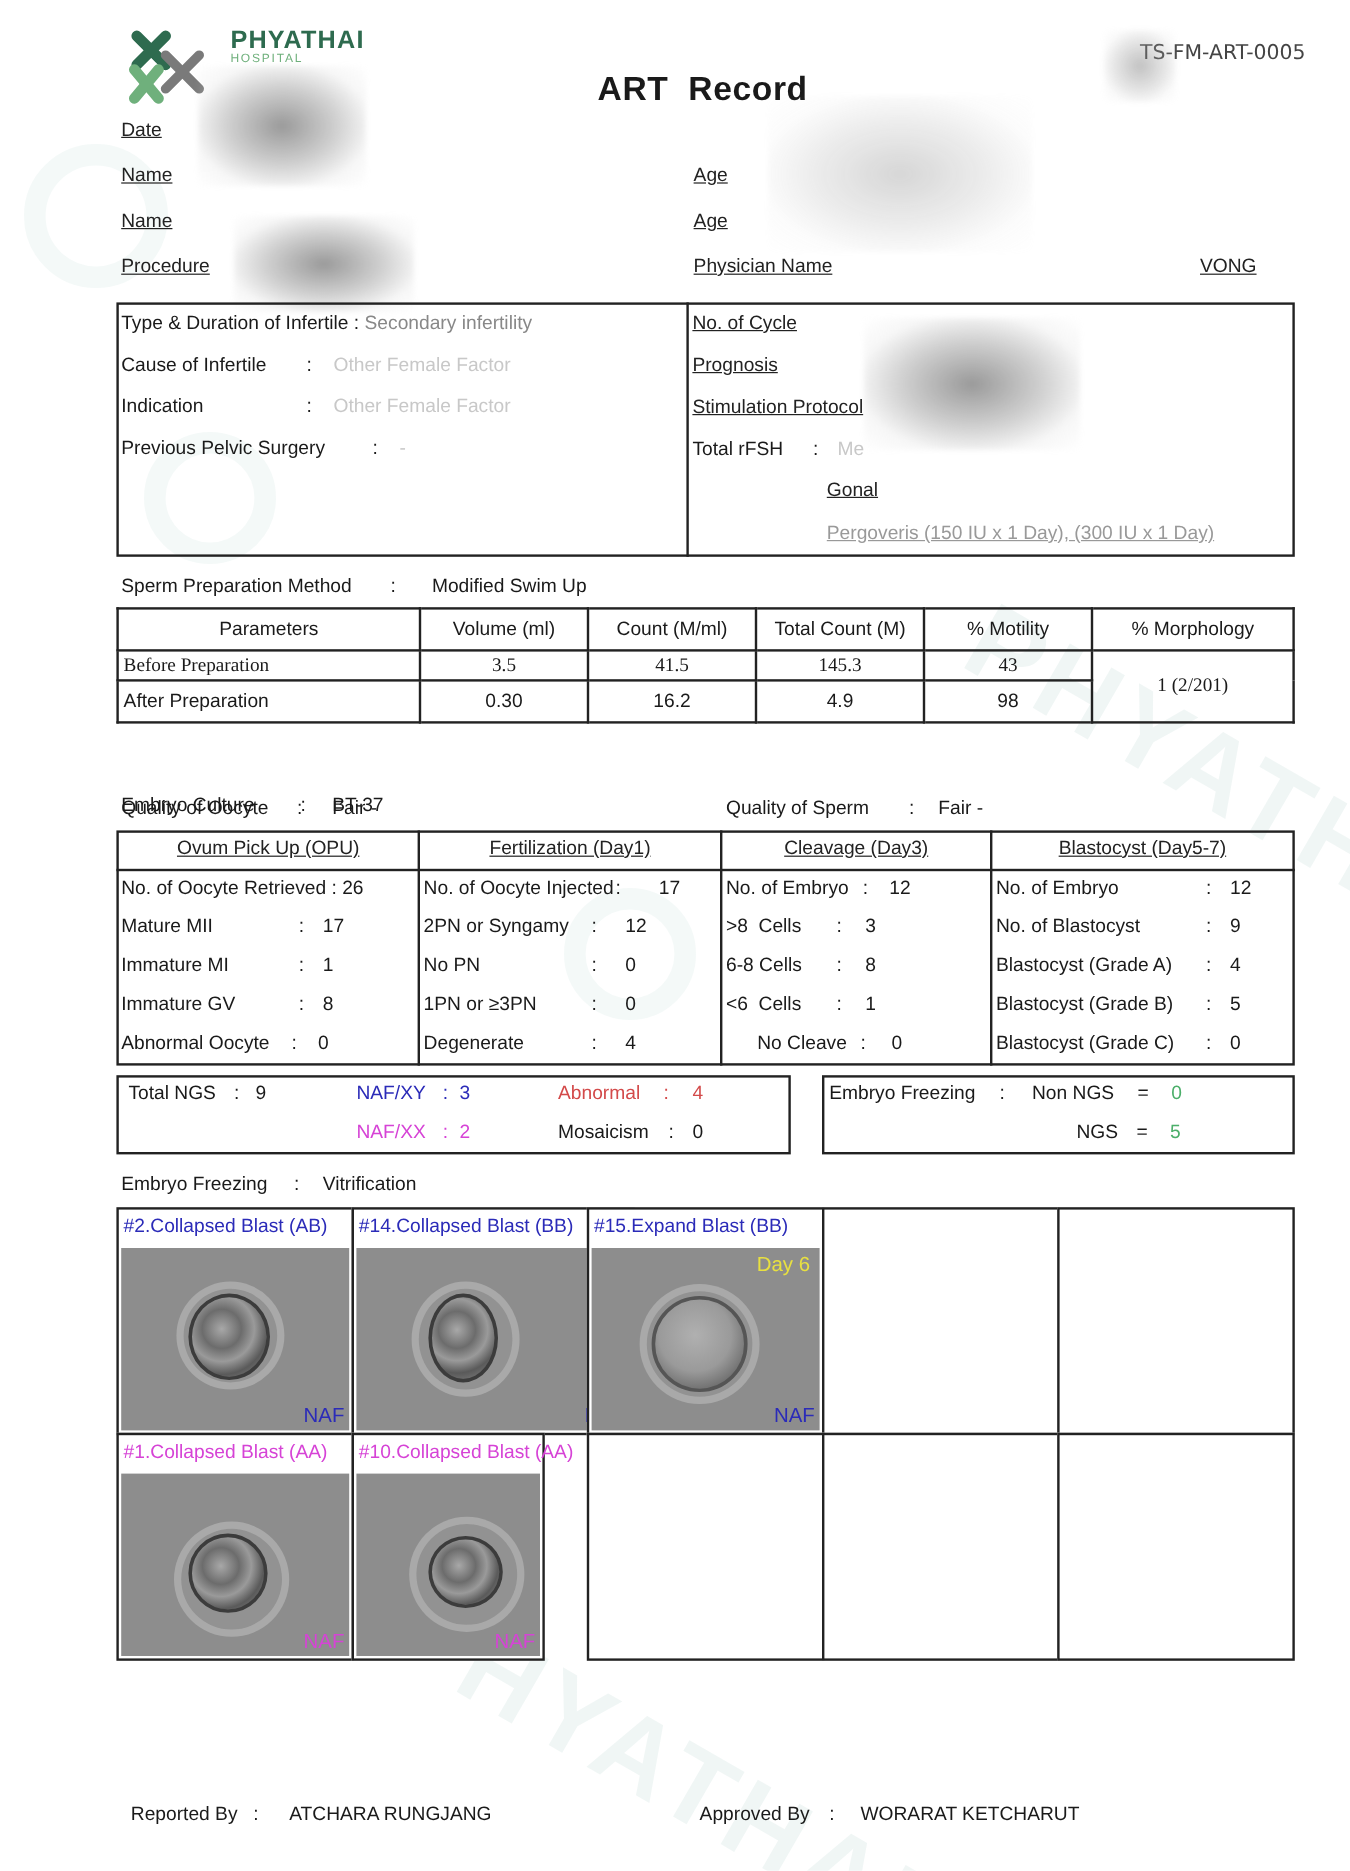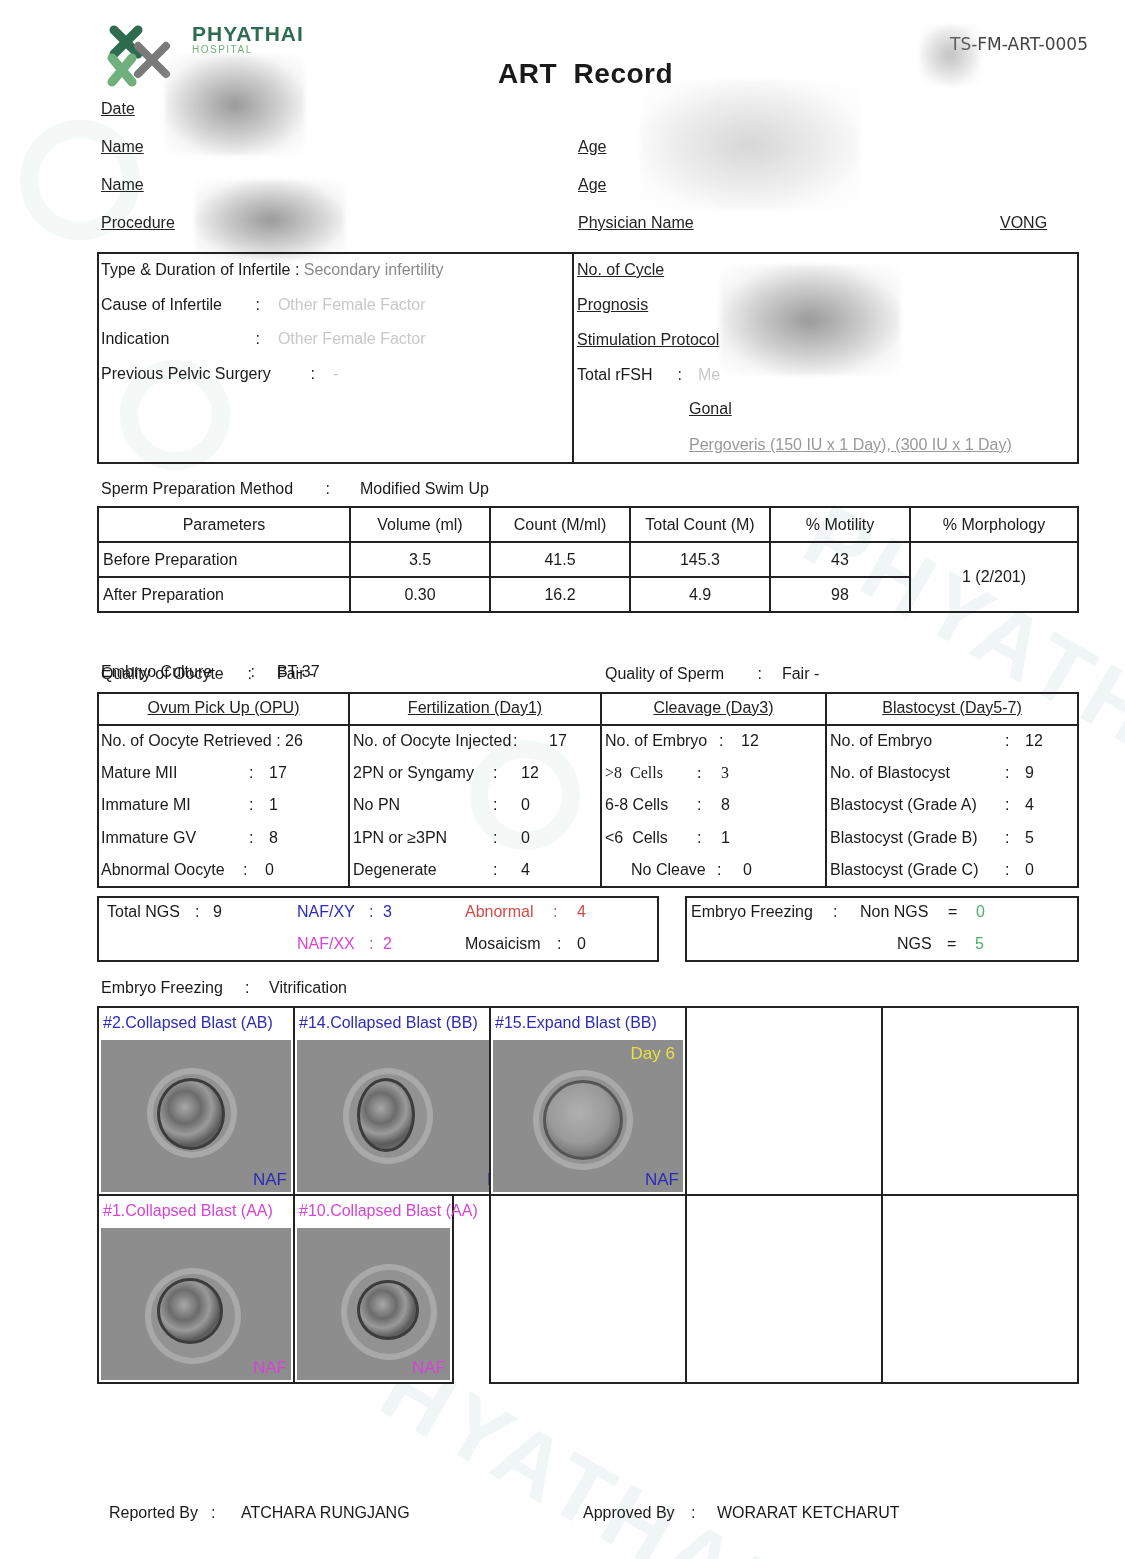--- a/index.html
+++ b/index.html
@@ -152,21 +152,21 @@
   <table class="grid" style="left:97px;top:506px;width:982px;">
     <tbody>
         <tr style="height:35px;">
       <th style="width:252px;">Parameters</th>
       <th style="width:140px;">Volume (ml)</th>
       <th style="width:140px;">Count (M/ml)</th>
       <th style="width:140px;">Total Count (M)</th>
       <th style="width:140px;">% Motility</th>
       <th>% Morphology</th>
     </tr>
-    <tr style="height:35px;">
+    <tr style="height:25px;font-family:Liberation Serif, serif;">
       <td>Before Preparation</td>
       <td class="c">3.5</td>
       <td class="c">41.5</td>
       <td class="c">145.3</td>
       <td class="c">43</td>
       <td class="c" rowspan="2">1 (2/201)</td>
     </tr>
     <tr style="height:35px;">
       <td>After Preparation</td>
       <td class="c">0.30</td>
@@ -232,21 +232,21 @@
   <div class="kv-row" style="left:353px;top:829px;">
     <span class="k" style="width:140px;">1PN or ≥3PN</span><span class="sep" style="width:28px;">:</span><span>0</span>
   </div>
   <div class="kv-row" style="left:353px;top:861px;">
     <span class="k" style="width:140px;">Degenerate</span><span class="sep" style="width:28px;">:</span><span>4</span>
   </div>
 
   <div class="kv-row" style="left:605px;top:732px;">
     <span class="k" style="width:114px;">No. of Embryo</span><span class="sep" style="width:22px;">:</span><span>12</span>
   </div>
-  <div class="kv-row" style="left:605px;top:764px;font-family:Liberation Serif, serif;">
+  <div class="kv-row" style="left:605px;top:764px;">
     <span class="k" style="width:92px;white-space:pre;">&gt;8  Cells</span><span class="sep" style="width:24px;">:</span><span>3</span>
   </div>
   <div class="kv-row" style="left:605px;top:796px;">
     <span class="k" style="width:92px;">6-8 Cells</span><span class="sep" style="width:24px;">:</span><span>8</span>
   </div>
   <div class="kv-row" style="left:605px;top:829px;">
     <span class="k" style="width:92px;white-space:pre;">&lt;6  Cells</span><span class="sep" style="width:24px;">:</span><span>1</span>
   </div>
   <div class="kv-row" style="left:631px;top:861px;">
     <span class="k" style="width:86px;">No Cleave</span><span class="sep" style="width:26px;">:</span><span>0</span>

